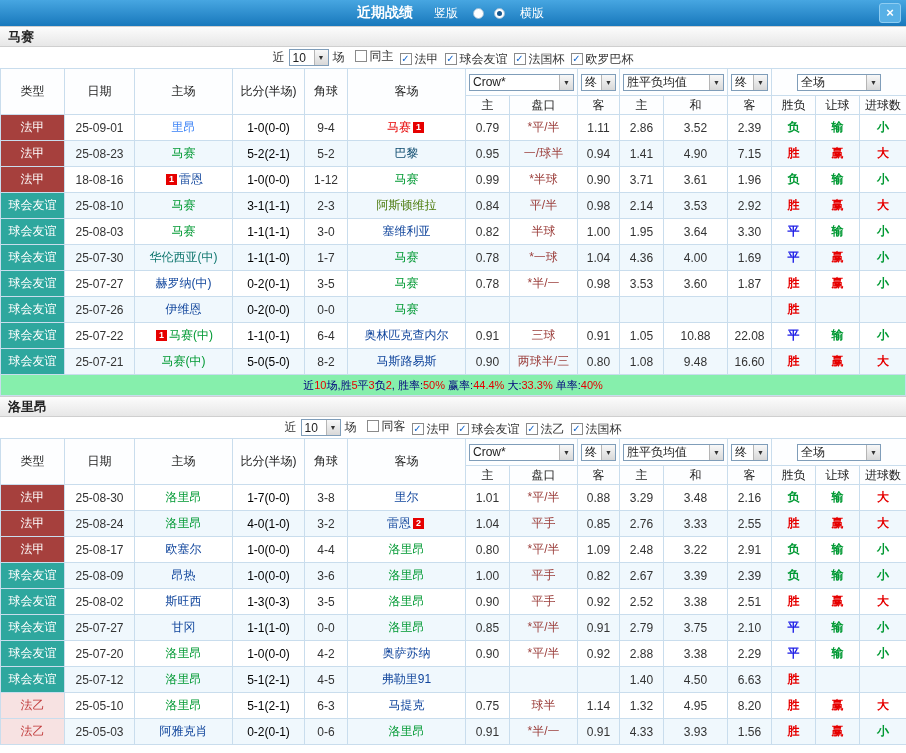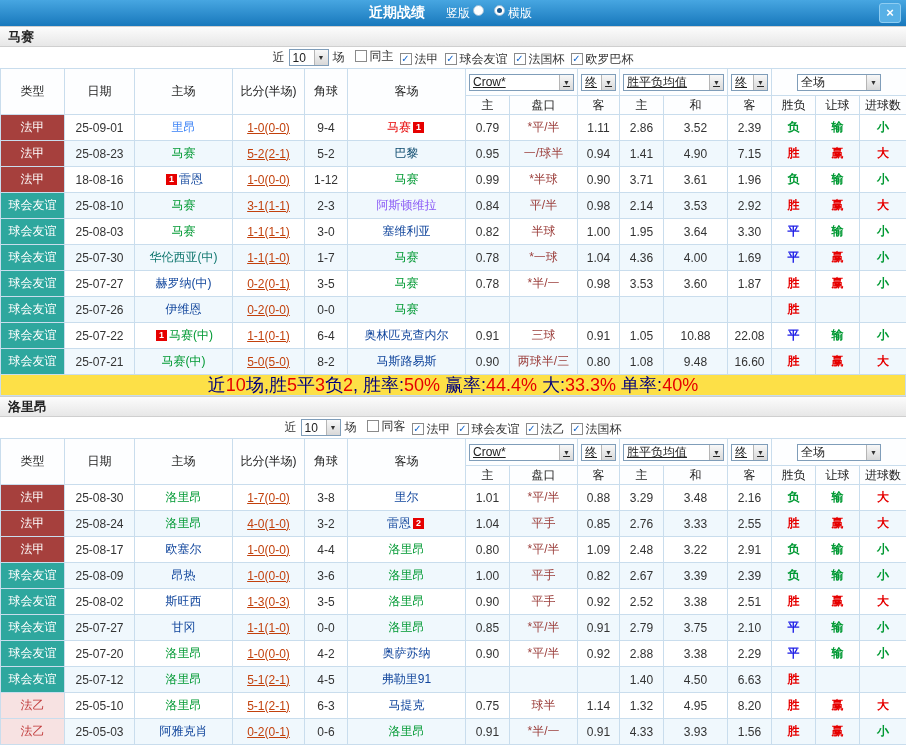--- a/index.html
+++ b/index.html
@@ -7,21 +7,21 @@
   body {
     width:906px; height:753px; overflow:hidden; background:#fff;
     font-family:"Liberation Sans","DejaVu Sans",sans-serif; font-size:12px;
   }
   
   .titlebar {
     height:26px; background:linear-gradient(180deg,#47a6e1,#1878bc);
     display:flex; align-items:center; justify-content:center; position:relative; color:#fff;
   }
   .tb-title { font-weight:bold; font-size:14px; margin-right:16px; }
-  .tb-radio { display:inline-flex; align-items:flex-start; gap:3px; margin:16px 5px; cursor:pointer; font-size:12px; }
+  .tb-radio { display:inline-flex; align-items:center; gap:15px; margin:16px 5px; cursor:pointer; font-size:12px; }
   .radio { width:11px; height:11px; border-radius:50%; background:#fff; border:1px solid #9abcd6; display:inline-block; position:relative; }
   .radio.selected::after { content:''; position:absolute; left:2px; top:2px; width:5px; height:5px; border-radius:50%; background:#16568c; }
   .close-btn {
     position:absolute; right:5px; top:3px; width:22px; height:20px; background:#57b0e6;
     border:1px solid #8ecdf2; border-radius:3px; color:#fff; font-weight:bold; text-align:center;
     line-height:18px; font-size:13px; cursor:pointer;
   }
   
   .section-header {
     height:21px; line-height:19px; background:linear-gradient(#fcfcfc,#e7e7e7);
@@ -51,35 +51,35 @@
   .match-table { width:906px; border-collapse:collapse; table-layout:fixed; font-size:12px; }
   .match-table th, .match-table td {
     border:1px solid #c9dded; text-align:center; padding:0;
     overflow:hidden; white-space:nowrap;
   }
   .match-table thead th { background:#fdfeff; font-weight:normal; color:#222; }
   .match-table thead tr.h1 th { height:27px; }
   .match-table thead tr.h2 th { height:19px; }
   .match-table tbody tr { height:26px; }
   .match-table tbody tr:nth-child(even) td { background:#f0f8fd; }
-  .match-table .fill { width:calc(100% - 6px); margin:0 auto;text-decoration:underline; }
+  .match-table .fill { width:calc(100% - 6px); margin:0 auto; }
   .match-table .scope { width:84px; margin:0 auto; }
   td.t-ligue1 { background:#a6403d !important; color:#fff; }
   td.t-friendly { background:#2ea79e !important; color:#fff; }
   td.t-ligue2 { background:#f7e2e2 !important; color:#c13c3c; }
-  .score { color:#c2410c;text-decoration:underline; }
+  .score { color:#000000; }
   .hcap { color:#9b3e3b; }
   .odds,.mean,.corner,.date { color:#333; }
   .res { font-weight:bold; }
   .badge {
     display:inline-block; min-width:11px; height:11px; line-height:11px; padding:0 1px;
     background:#e60000; color:#fff; font-size:9px; font-weight:bold; margin:0 2px; vertical-align:1px;
   }
   .summary {
-    height:21px; line-height:21px; text-align:center; font-size:18px; background:#fde047;
+    height:21px; line-height:21px; text-align:center; font-size:11px; background:#86efac;
     border-left:1px solid #c9dded; border-right:1px solid #c9dded; border-bottom:1px solid #c9dded;
   }
   .c-navy { color:#00007d; }
   .c-red  { color:#e60000; }
 </style>
 </head>
 <body>
 
 <div class="titlebar">
   <div style="display:flex;align-items:center;">
@@ -245,21 +245,21 @@
     <td class="res" style="color: rgb(0, 153, 51);">负</td>
     <td class="res" style="color: rgb(0, 153, 51);">输</td>
     <td class="res" style="color: rgb(0, 153, 51);">小</td>
   </tr>
           <tr>
     <td class="type-cell t-friendly">球会友谊</td>
     <td class="date">25-08-10</td>
     <td class="home"><span style="color: rgb(0, 153, 51);">马赛</span></td>
     <td class="score">3-1(1-1)</td>
     <td class="corner">2-3</td>
-    <td class="away"><span style="color: #8b5cf6;">阿斯顿维拉</span></td>
+    <td class="away"><span style="color: #4d7c0f;">阿斯顿维拉</span></td>
     <td class="odds">0.84</td>
     <td class="hcap">平/半</td>
     <td class="odds">0.98</td>
     <td class="mean">2.14</td>
     <td class="mean">3.53</td>
     <td class="mean">2.92</td>
     <td class="res" style="color: rgb(230, 0, 0);">胜</td>
     <td class="res" style="color: rgb(230, 0, 0);">赢</td>
     <td class="res" style="color: rgb(230, 0, 0);">大</td>
   </tr>

